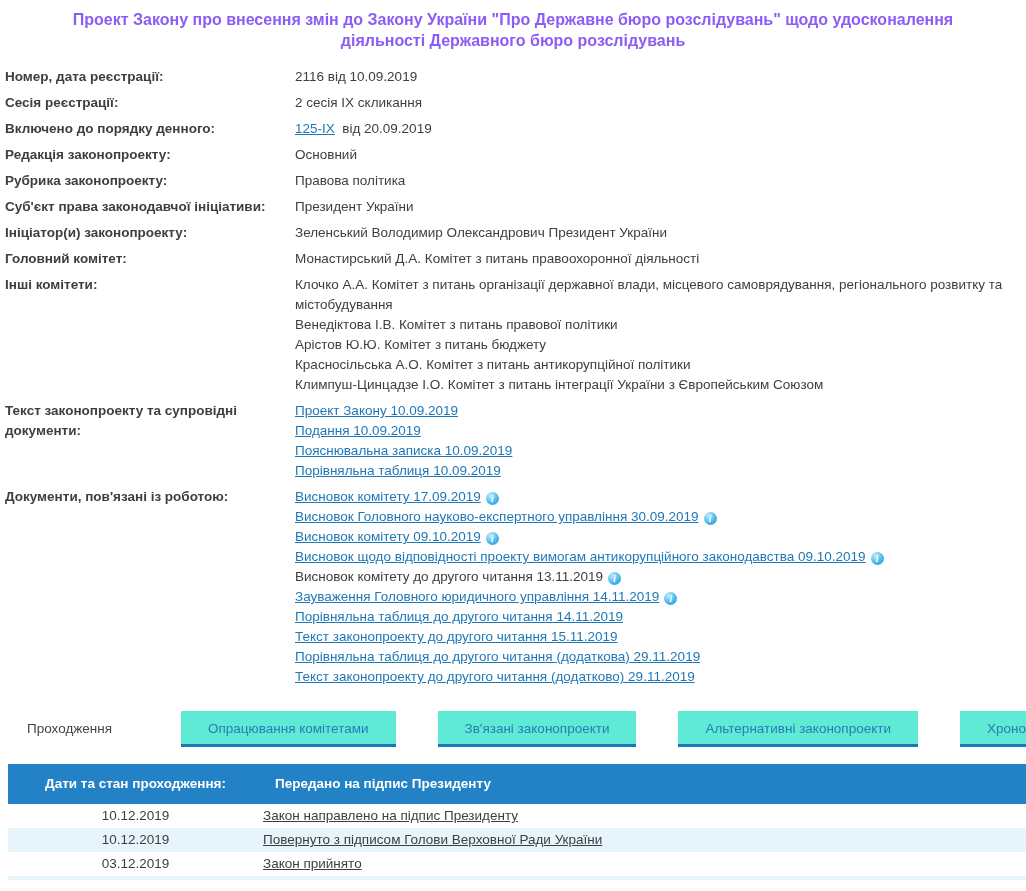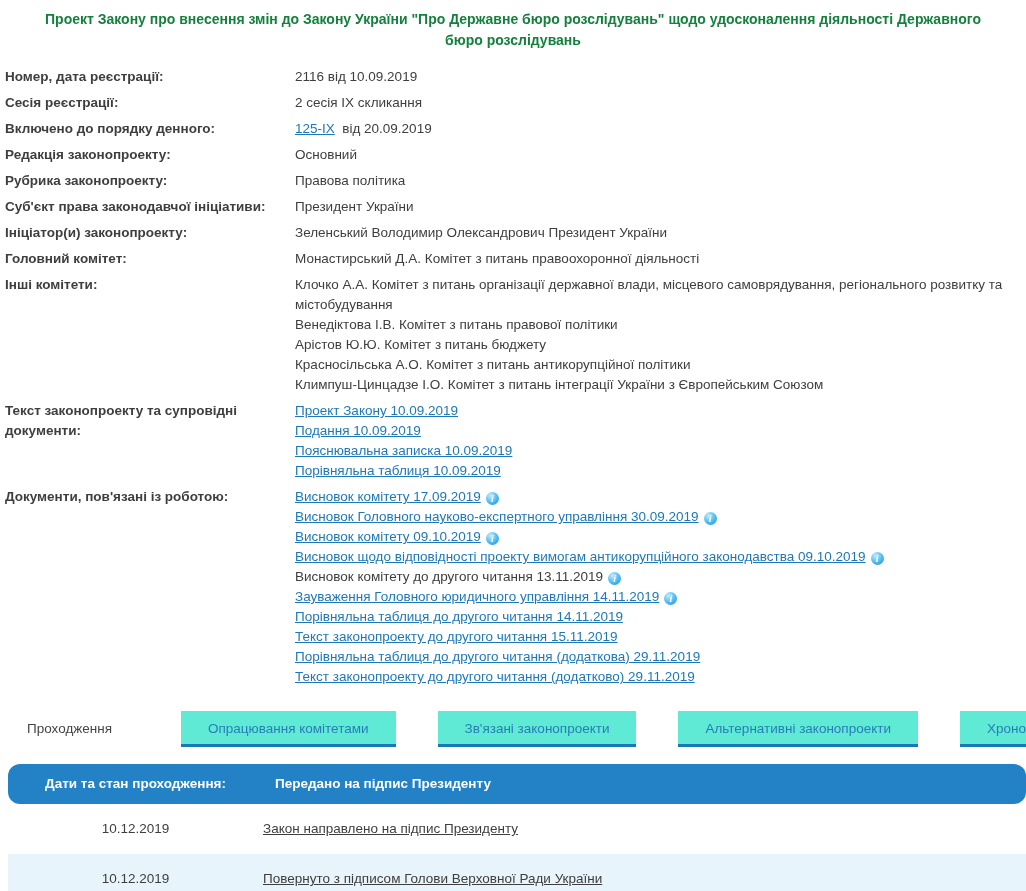--- a/index.html
+++ b/index.html
@@ -7,22 +7,22 @@
   body {
     width: 1026px; height: 891px; overflow: hidden;
     background: #ffffff;
     font-family: "Liberation Sans", sans-serif;
     font-size: 13.5px; color: #3e3e3e;
   }
   .page { width: 1026px; position: relative; }
 
   .title {
     max-width: 945px; margin: 9px auto 16px;
-    text-align: center; font-weight: bold; font-size: 14px;
-    line-height: 21px; color: #15803d;
+    text-align: center; font-weight: bold; font-size: 16px;
+    line-height: 21px; color: #8b5cf6;
   }
 
   .details { padding-left: 5px; }
   .detail-row { display: flex; margin-bottom: 6px; }
   .detail-label {
     width: 290px; min-width: 290px; padding-right: 12px;
     font-weight: bold; line-height: 20px;
   }
   .detail-value { flex: 1; padding-right: 10px; }
   .value-line { line-height: 20px; }
@@ -48,25 +48,25 @@
     line-height: 17px;
   }
   .tab.active {
     background: #ffffff; color: #454545; border-bottom-color: #ffffff;
   }
   .tab:last-child { flex: 1; margin-right: 0; }
 
   .tab-content { margin: 17px 0 0 8px; }
   .thead {
     background: #2381c5; color: #ffffff; font-weight: bold;
-    display: flex; padding: 12px 0 13px; border-radius: 12px;
+    display: flex; padding: 12px 0 13px;
   }
   .th-date { width: 255px; text-align: center; }
   .th-status { flex: 1; padding-left: 12px; }
-  .trow { display: flex; padding: 17px 0; line-height: 16px; }
+  .trow { display: flex; padding: 4px 0; line-height: 16px; }
   .trow.alt { background: #e8f4fb; }
   .td-date { width: 255px; text-align: center; }
   .td-status { flex: 1; text-decoration: underline; }
   .partial-row { height: 4px; background: #e8f4fb; }
 </style>
 </head>
 <body>
 
 <div class="page">
   <div class="title">Проект Закону про внесення змін до Закону України "Про Державне бюро розслідувань" щодо удосконалення діяльності Державного бюро розслідувань</div>

